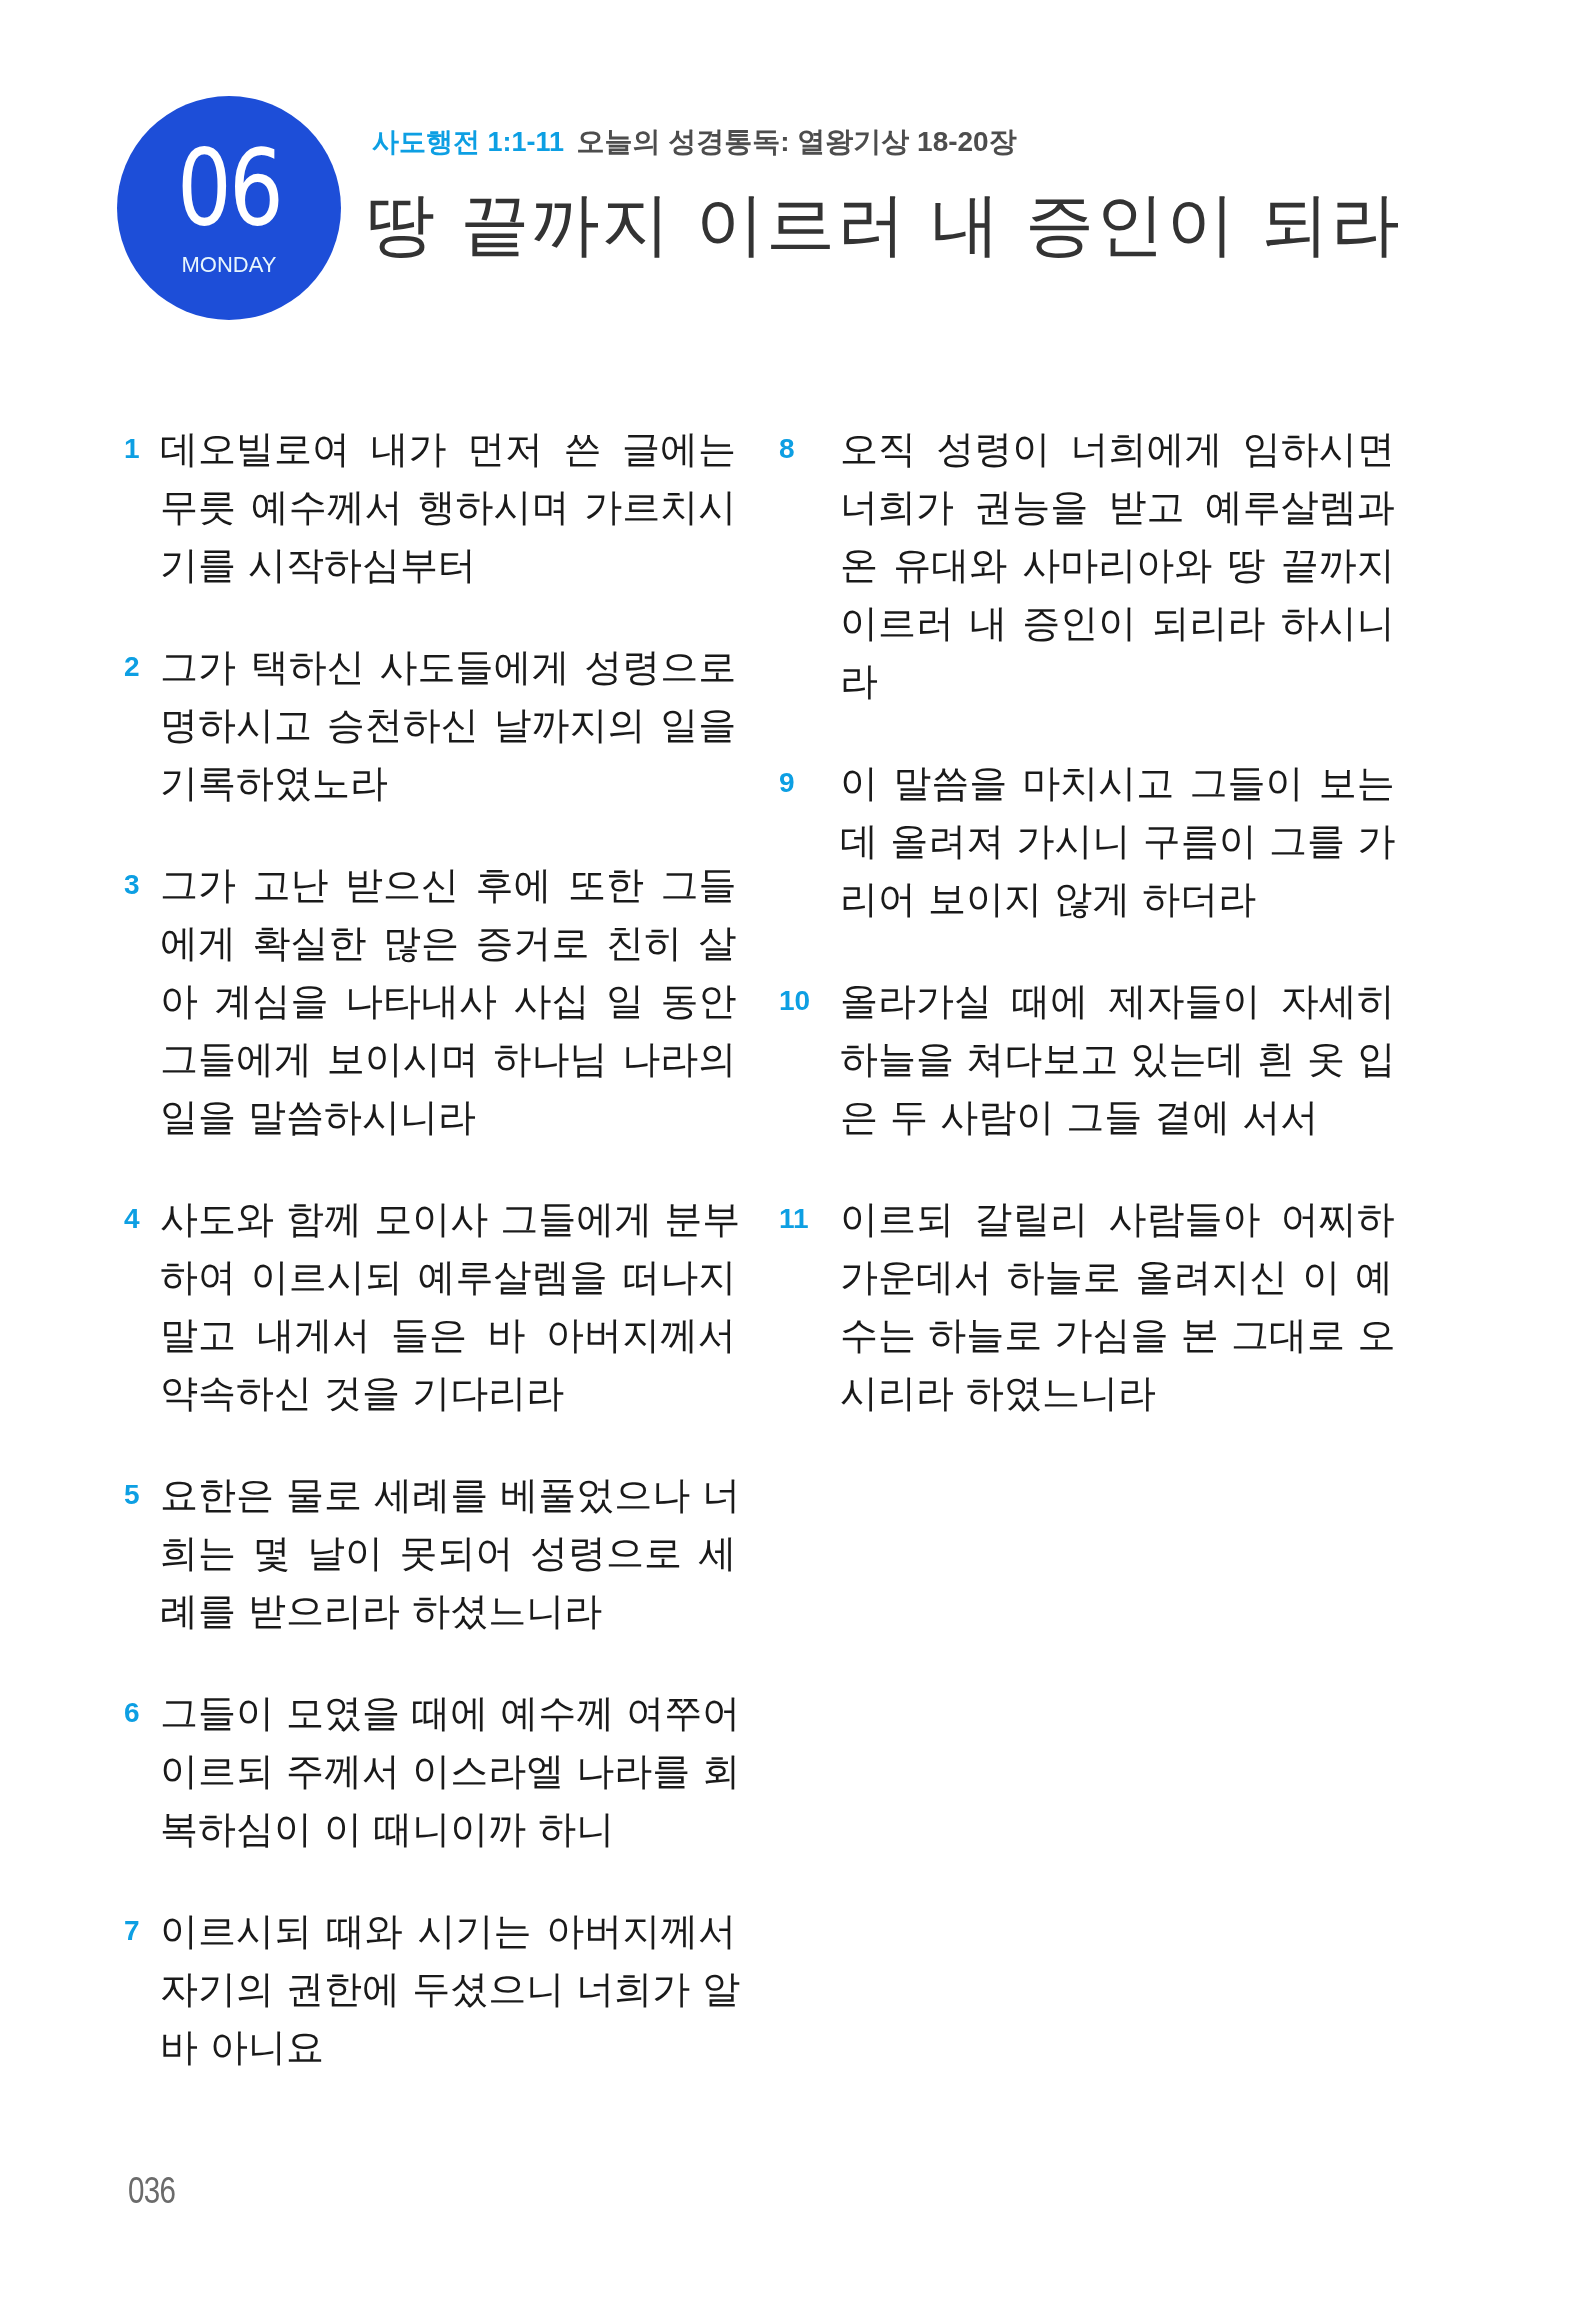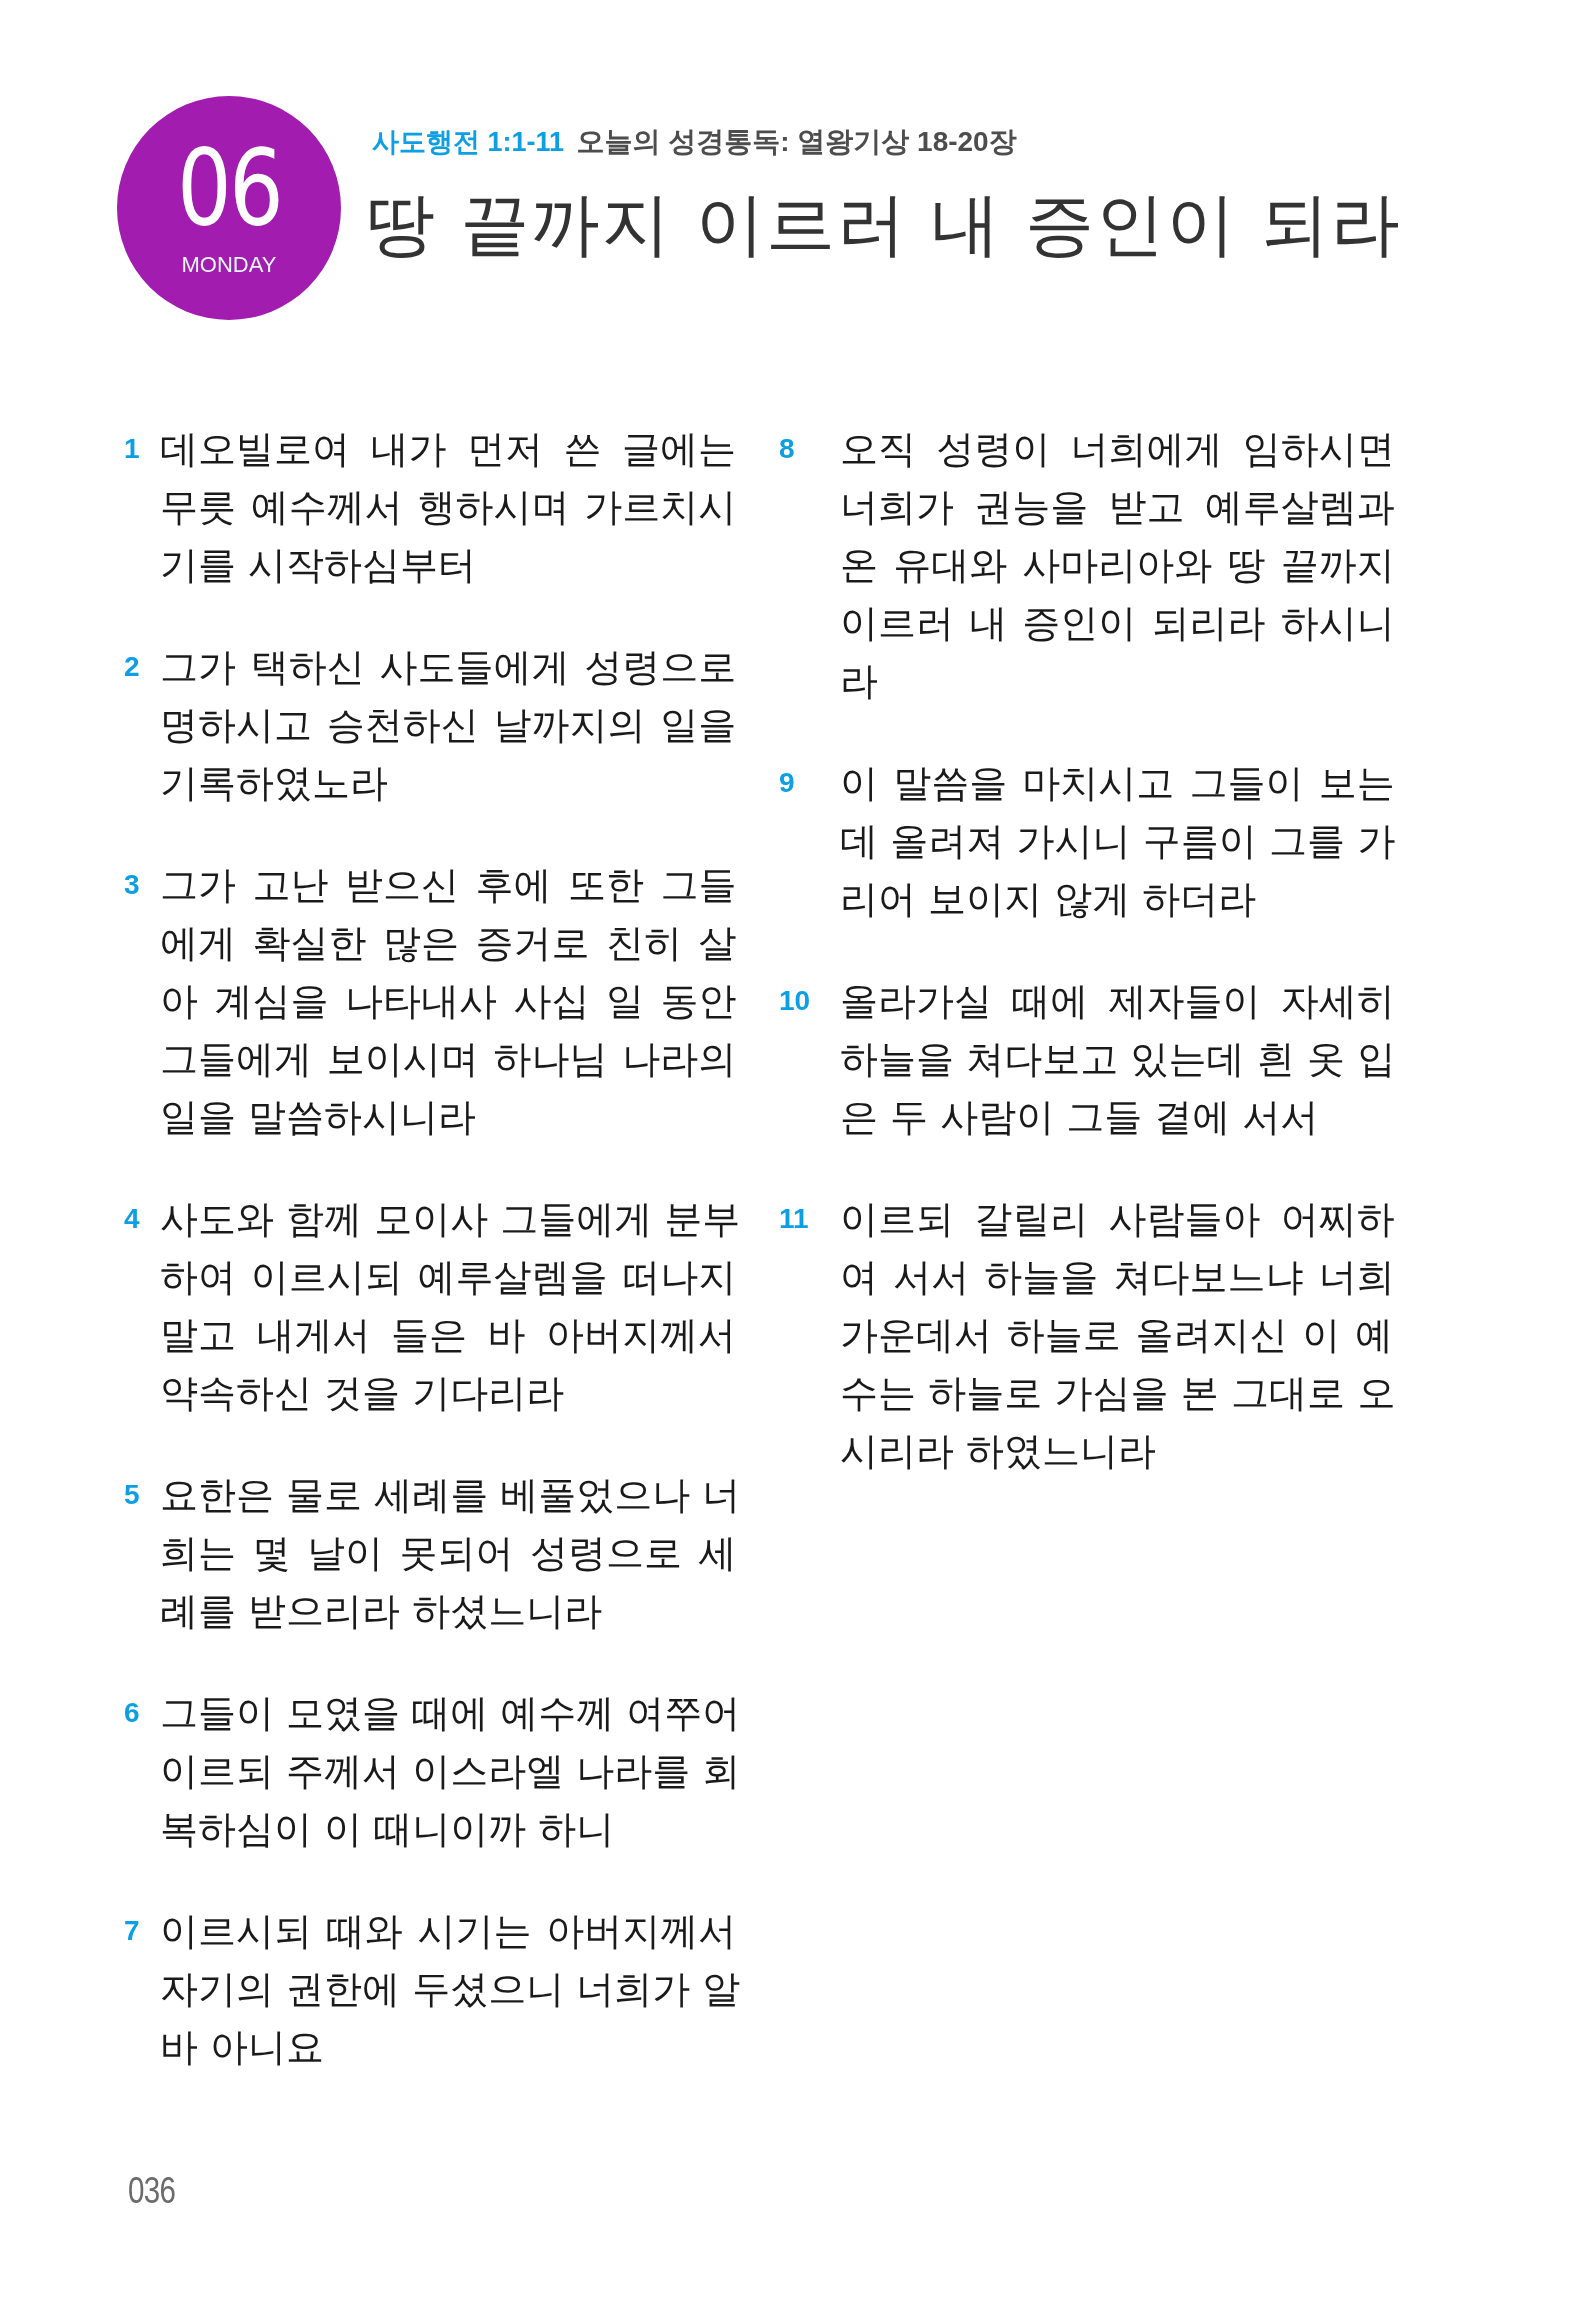--- a/index.html
+++ b/index.html
@@ -15,21 +15,21 @@
     font-family: "DejaVu Sans", "Liberation Sans", sans-serif;
     color: #1a1a1a;
   }
   .day-badge {
     position: absolute;
     left: 117px;
     top: 96px;
     width: 224px;
     height: 224px;
     border-radius: 50%;
-    background: #a21caf;
+    background: #1d4ed8;
     color: #ffffff;
     text-align: center;
   }
   .day-number {
     position: absolute;
     left: 0;
     right: 0;
     top: 41px;
     font-family: "DejaVu Sans", sans-serif;
     font-size: 105px;
@@ -232,21 +232,20 @@
     <div class="verse-lines">
         <span class="line" style="display: block; word-spacing: 8.2px;">올라가실 때에 제자들이 자세히</span>
         <span class="line" style="display: block; word-spacing: 0.2px;">하늘을 쳐다보고 있는데 흰 옷 입</span>
         <span class="line last">은 두 사람이 그들 곁에 서서</span>
       </div>
   </div>
     <div class="verse">
     <span class="verse-num">11</span>
     <div class="verse-lines">
         <span class="line" style="display: block; word-spacing: 8.2px;">이르되 갈릴리 사람들아 어찌하</span>
-        <span class="line" style="display: block; word-spacing: 3.1px;">여 서서 하늘을 쳐다보느냐 너희</span>
         <span class="line" style="display: block; word-spacing: 3.1px; font-family: Liberation Serif, serif;">가운데서 하늘로 올려지신 이 예</span>
         <span class="line" style="display: block; word-spacing: 0.2px;">수는 하늘로 가심을 본 그대로 오</span>
         <span class="line last">시리라 하였느니라</span>
       </div>
   </div>
   </div>
 
 <div class="page-number">036</div>
 
 

